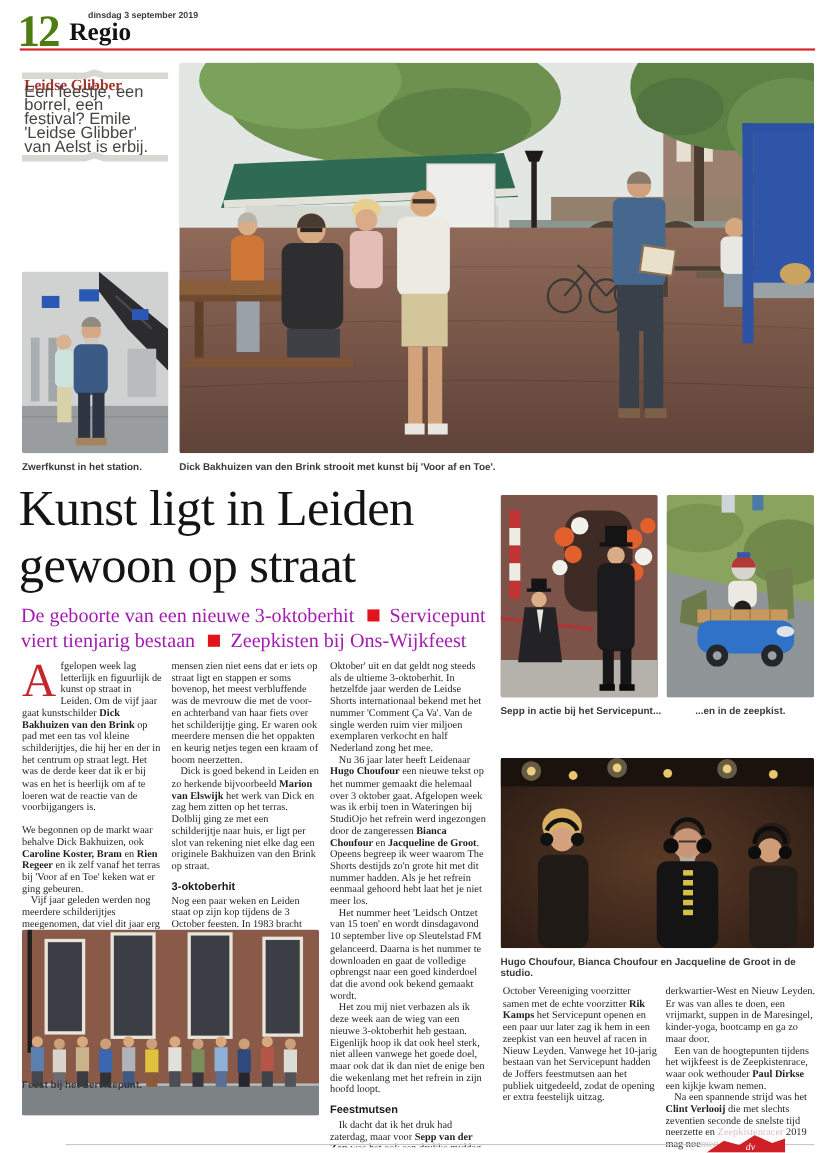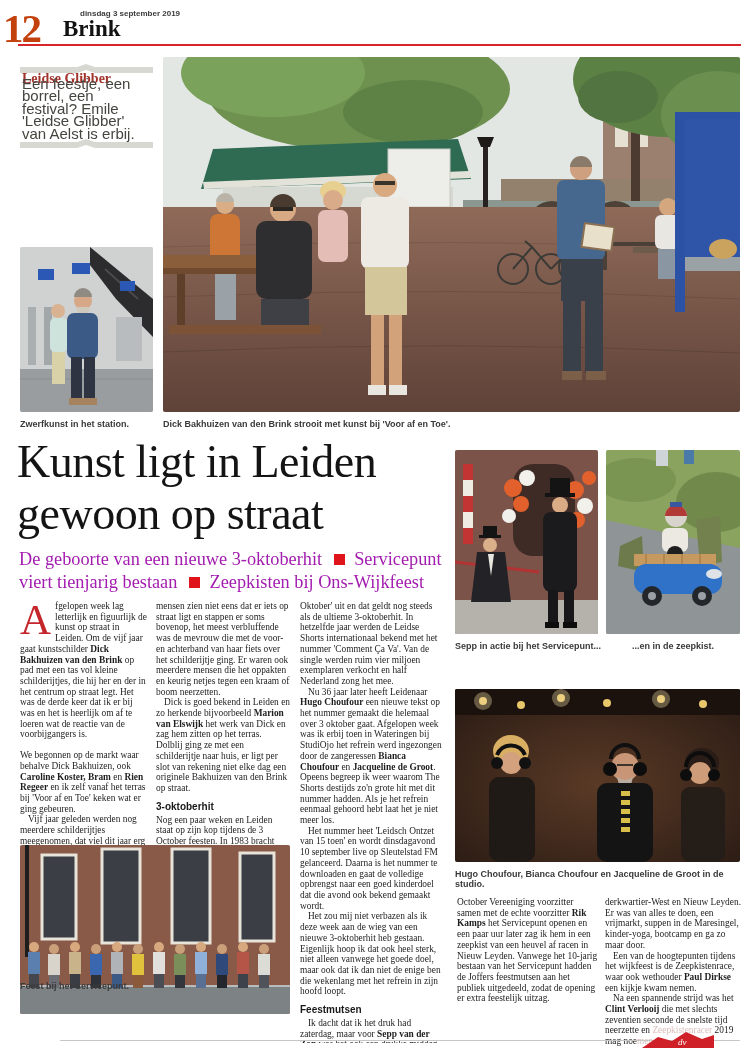--- a/index.html
+++ b/index.html
@@ -1,19 +1,19 @@
 <!DOCTYPE html>
 <html><head>
 <meta charset="utf-8">
 <style>
   html,body{margin:0;padding:0;width:754px;height:1048px;background:#fff;}
   body{font-family:"Liberation Sans",sans-serif;position:relative;overflow:hidden;color:#1e1e1e;}
   .abs{position:absolute;}
   
-  .pagenum{left:3px;top:4px;font:bold 41px "Liberation Serif",serif;color:#c2410c;letter-spacing:-2px;}
+  .pagenum{left:16px;top:4px;font:bold 41px "Liberation Serif",serif;color:#4d7c0f;letter-spacing:-2px;}
   .pagedate{left:80px;top:9px;font-size:8px;font-weight:bold;color:#3c3c3c;}
   .section{left:63px;top:16px;font:bold 23px "Liberation Serif",serif;color:#121212;}
   .redrule{left:18px;top:44px;width:723px;height:2px;background:#d8252b;}
   
   .ribbon{left:20px;width:133px;height:9px;}
   .glibtitle{left:22px;top:71px;font:bold 14px "Liberation Serif",serif;color:#a2342c;}
   .glibbody{left:22px;top:78px;width:124px;font-size:15px;line-height:12.4px;font-weight:500;color:#45443f;}
   
   .ph{overflow:hidden;border-radius:2px;background:#ddd;}
   .ph svg{display:block;width:100%;height:100%;}
@@ -35,21 +35,21 @@
   .c3{left:300px;width:143px;height:442px;}
   .c4{left:457px;top:897px;width:141px;height:152px;}
   .c5{left:605px;top:897px;width:139px;height:152px;}
   .divider{left:60px;top:1040px;width:680px;height:1px;background:#c7c7c3;}
 </style>
 </head>
 <body>
 
 <div class="abs pagenum">12</div>
 <div class="abs pagedate">dinsdag 3 september 2019</div>
-<div class="abs section">Brink</div>
+<div class="abs section">Regio</div>
 <div class="abs redrule"></div>
 
 <div class="abs ribbon" style="top:59px;">
   <svg viewBox="0 0 133 9" preserveAspectRatio="none">
       <polygon points="0,3 57,3 66,0 75,3 133,3 133,9 75,9 66,6 57,9 0,9" fill="#d8d8d2"></polygon>
     </svg>
 </div>
 <div class="abs glibtitle">Leidse Glibber</div>
 <div class="abs glibbody">Een feestje, een borrel, een festival? Emile 'Leidse Glibber' van Aelst is erbij.</div>
 <div class="abs ribbon" style="top:134px;">

